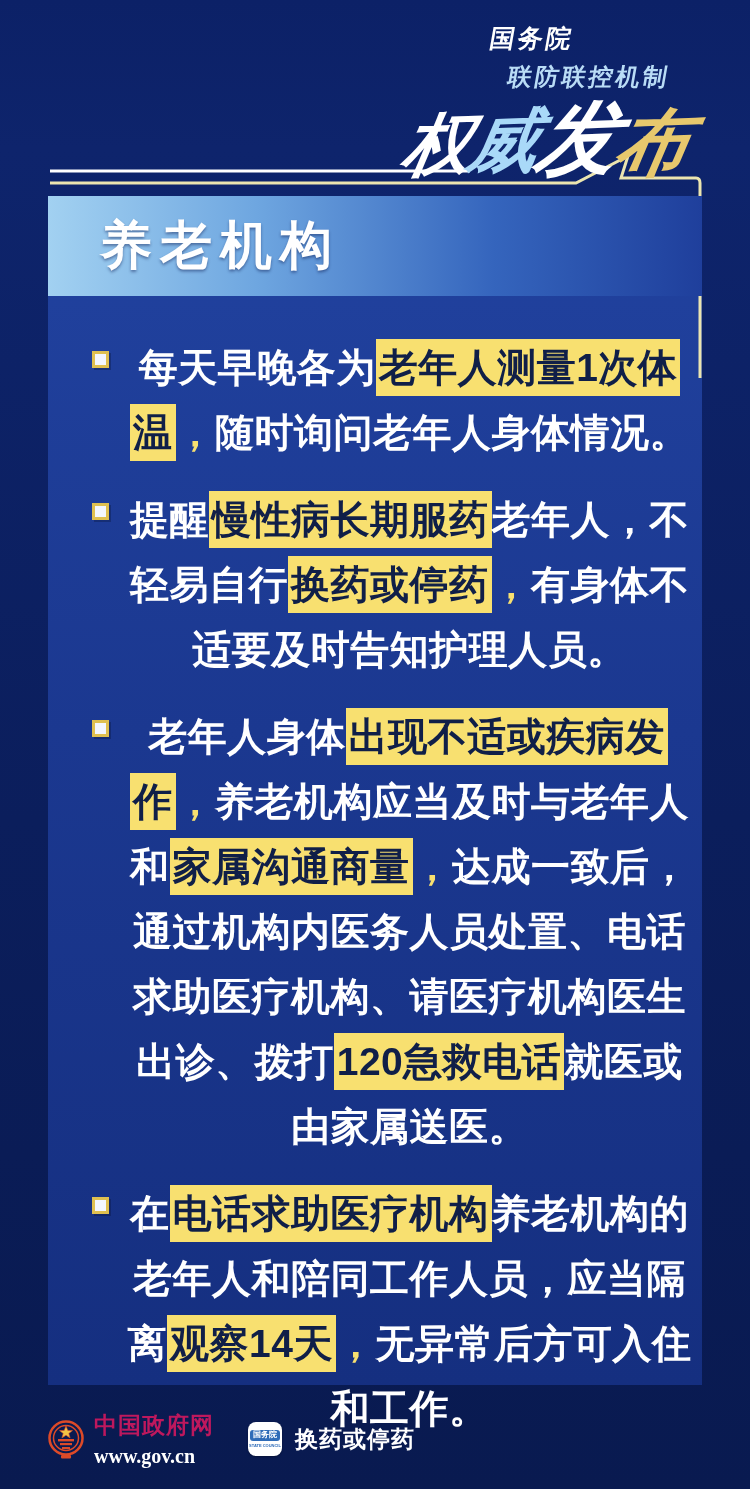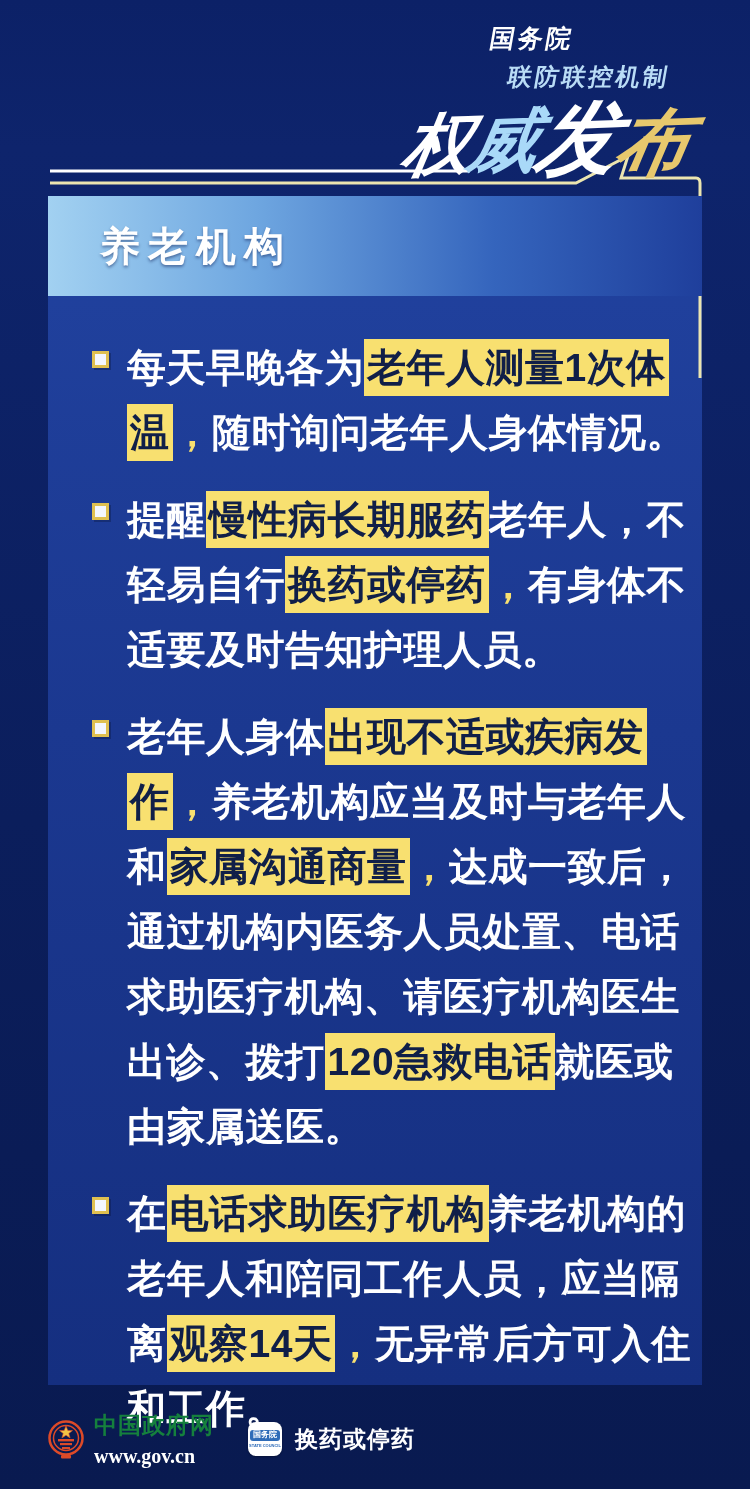--- a/index.html
+++ b/index.html
@@ -25,46 +25,46 @@
   
   .deco{position:absolute;left:0;top:0;pointer-events:none;}
   
   .banner{
     position:absolute;left:48px;top:196px;width:654px;height:100px;
     background:linear-gradient(90deg,#a2d1f1 0%,#6ea6e0 32%,#3565bd 68%,#1f3f9c 100%);
     display:flex;align-items:center;
   }
   .banner-title{
     font-family:"Liberation Serif","DejaVu Serif",serif;
-    font-weight:bold;color:#ffffff;font-size:40px;letter-spacing:8px;
+    font-weight:bold;color:#ffffff;font-size:52px;letter-spacing:8px;
     padding-left:52px;text-shadow:0 2px 3px rgba(10,25,80,.45);
   }
   
-  .bullets{position:absolute;left:92px;top:335px;width:600px;}
+  .bullets{position:absolute;left:92px;top:335px;width:600px;text-align:center;}
   .bullet-item{display:flex;margin-bottom:22px;}
   .bullet-marker{
     flex:0 0 auto;width:11px;height:11px;margin:16px 18px 0 0;
     background:#f3f7ff;border:3px solid #dfc050;
     box-shadow:2px 2px 0 rgba(10,20,60,.35);
   }
   .bullet-text{
     margin:0;width:588px;font-size:39px;font-weight:bold;line-height:65px;
     color:#ffffff;letter-spacing:0.5px;
   }
   .seg-normal{color:#ffffff;}
   .seg-highlight{
     background:var(--hl,#f8e070);color:#101f48;
     padding:7px 3px;
     -webkit-box-decoration-break:clone;box-decoration-break:clone;
   }
   .seg-accent{color:var(--hl,#f8e070);}
   
   .footer{position:absolute;left:48px;top:1410px;display:flex;align-items:center;}
   .gov-text{margin-left:10px;display:flex;flex-direction:column;}
-  .gov-name{font-size:23px;font-weight:bold;color:#15803d;letter-spacing:1px;}
+  .gov-name{font-size:23px;font-weight:bold;color:#be185d;letter-spacing:1px;}
   .gov-url{font-size:20px;font-weight:bold;color:#ffffff;margin-top:4px;font-family:"Liberation Serif","DejaVu Serif",serif;}
   .app-icon{
     margin-left:34px;width:34px;height:34px;background:#ffffff;border-radius:8px;
     display:flex;flex-direction:column;align-items:center;justify-content:center;
     box-shadow:0 1px 2px rgba(0,0,0,.3);
   }
   .app-icon-top{
     background:#2f6cb8;color:#ffffff;font-size:8px;font-weight:bold;
     border-radius:3px;padding:1px 3px;line-height:1.1;white-space:nowrap;
   }

